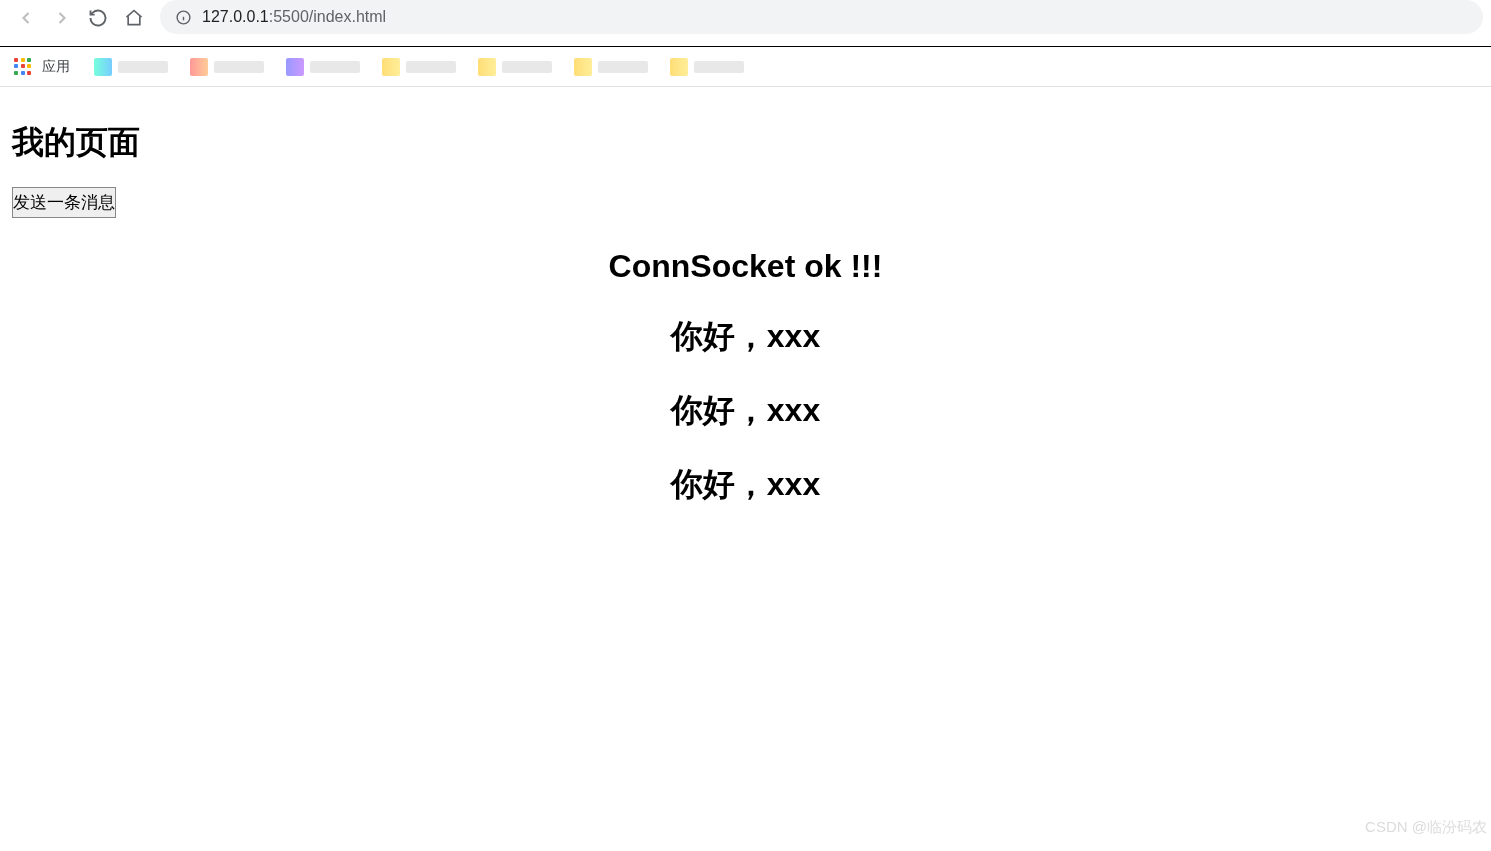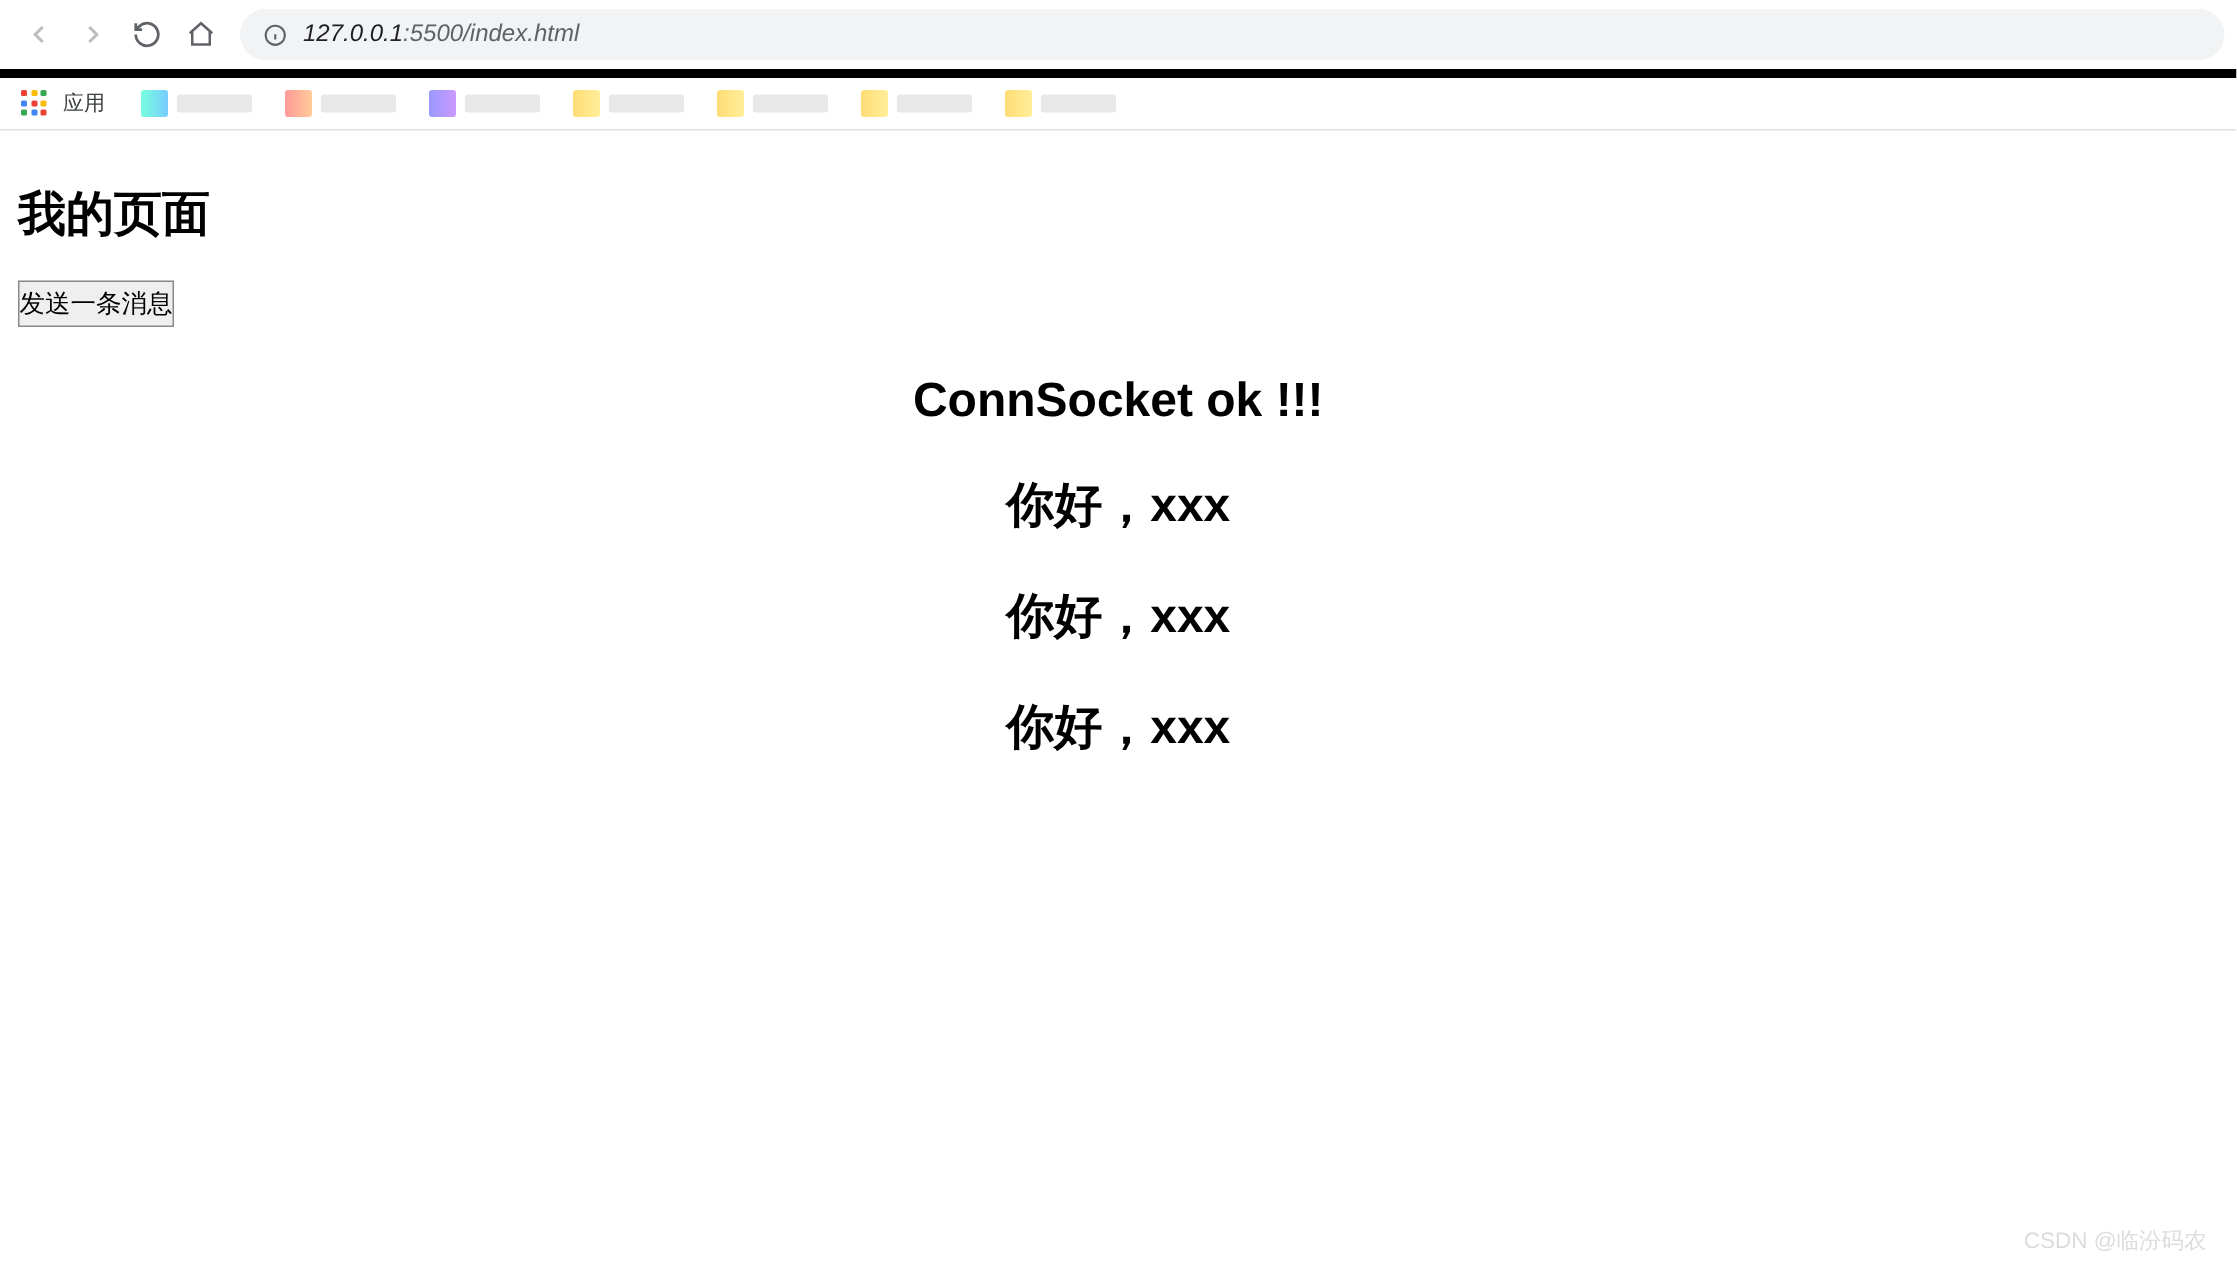--- a/index.html
+++ b/index.html
@@ -13,25 +13,23 @@
       width: 1491px;
       height: 851px;
       overflow: hidden;
     }
     .browser-chrome {
       background: #fff;
       border-bottom: 1px solid #e0e0e0;
     }
     .toolbar {
       display: flex;
-      align-items: center;
       height: 46px;
       padding: 0 8px;
       gap: 0;
-      font-style: italic;
     }
     .nav-btn {
       width: 36px;
       height: 36px;
       display: flex;
       align-items: center;
       justify-content: center;
       color: #5f6368;
       cursor: pointer;
       border-radius: 50%;
@@ -71,21 +69,21 @@
     }
     .url-path {
       color: #5f6368;
     }
     .bookmarks-bar {
       display: flex;
       align-items: center;
       height: 40px;
       padding: 0 14px;
       gap: 10px;
-      border-top: 6px solid #000000;
+      border-top: 1px solid #000000;
     }
     .apps-icon {
       width: 18px;
       height: 18px;
       display: grid;
       grid-template-columns: repeat(3, 1fr);
       grid-template-rows: repeat(3, 1fr);
       gap: 2px;
     }
     .apps-icon span {
@@ -137,21 +135,21 @@
     .page-content h2 {
       font-size: 32px;
       font-weight: bold;
       margin: 30px 0;
       color: #000;
       text-align: center;
     }
     .watermark {
       position: fixed;
       bottom: 14px;
-      right: 20px;
+      right: 4px;
       font-size: 15px;
       color: #dcdcdc;
       font-family: Arial, sans-serif;
     }
   </style>
 </head>
 <body>
 
 <div class="browser-chrome">
   <div class="toolbar">

